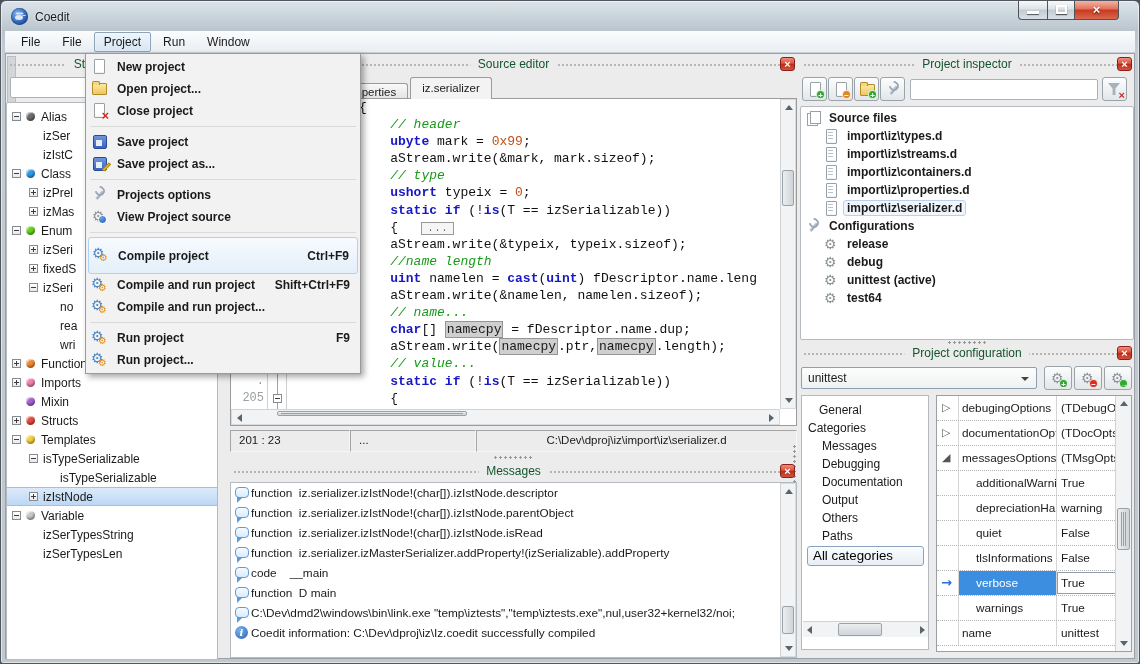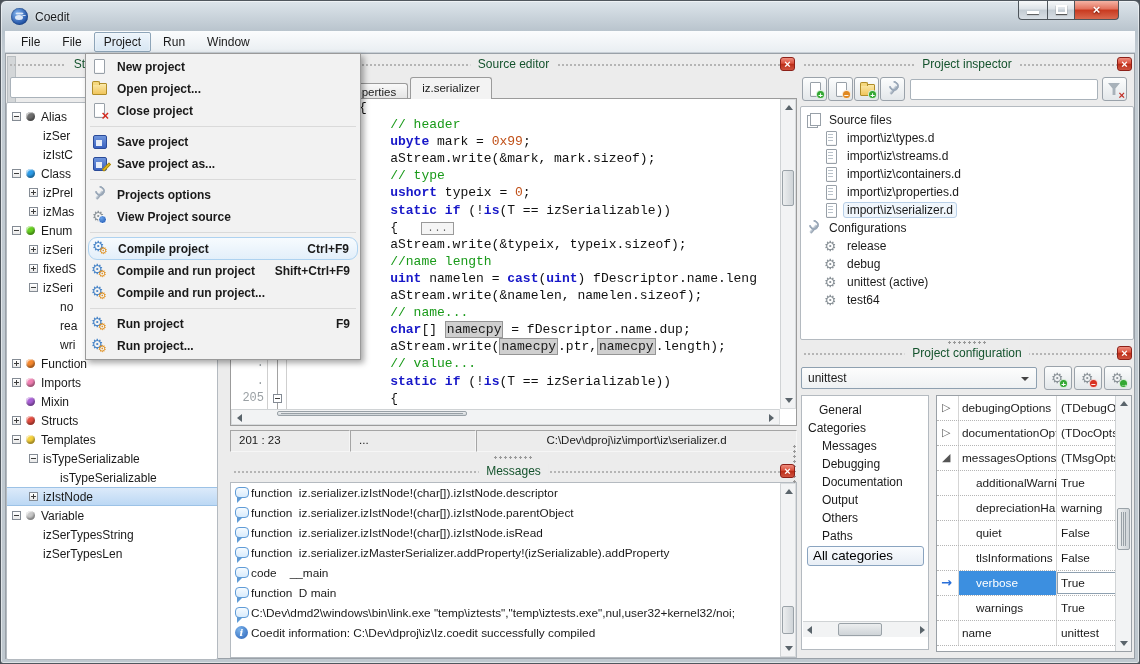--- a/index.html
+++ b/index.html
@@ -83,21 +83,21 @@
     font:12px/17.1px "Liberation Mono",monospace;padding-right:3px;}
   .foldstrip{position:absolute;left:36px;top:0;width:20px;bottom:16px;border-left:1px solid #cfcfcf;border-right:1px solid #cfcfcf;}
   .fline{position:absolute;left:9px;top:0;bottom:0;width:1px;background:#a2a2a2;}
   .fbox{position:absolute;left:5px;top:295px;width:9px;height:9px;border:1px solid #848b94;background:#fff;}
   .fbox::before{content:"";position:absolute;left:1px;top:3px;width:5px;height:1px;background:#3c3c3c;}
   .code{position:absolute;left:57px;top:0;right:16px;bottom:16px;overflow:hidden;
     font:13px/17.1px "Liberation Mono",monospace;padding-left:71px;}
   .cline{white-space:pre;height:17.1px;}
   .tk-p{color:#111;}
   .tk-k{color:#1717c8;font-weight:bold;}
-  .tk-c{color:#199a19;}
+  .tk-c{color:#199a19;font-style:italic;}
   .tk-n{color:#c05018;}
   .tk-h{background:#cfcfcf;border:1px solid #959595;padding:0 1px;}
   .tk-f{border:1px solid #9a9a9a;background:#f5f5f5;color:#666;font-size:10px;padding:0 5px;letter-spacing:1px;}
   .edvsb{right:0;top:0;width:16px;bottom:16px;border-left:1px solid #d0d3d5;}
   .edvsb .arr.up{left:4px;top:5px;} .edvsb .arr.dn{left:4px;bottom:5px;}
   .edvsb .thumb{left:1px;right:1px;top:70px;height:36px;}
   .edhsb{left:0;right:16px;bottom:0;height:16px;border-top:1px solid #d0d3d5;}
   .edhsb .arr.lf{left:5px;top:4px;} .edhsb .arr.rt{right:5px;top:4px;}
   .edhsb .thumb{top:1px;bottom:1px;left:45px;width:190px;}
   .sbar{position:absolute;left:0;top:374px;width:567px;height:22px;}
@@ -119,21 +119,21 @@
   .msgvsb .arr.up{left:4px;top:5px;} .msgvsb .arr.dn{left:4px;bottom:5px;}
   .msgvsb .thumb{left:1px;right:1px;bottom:22px;height:28px;}
   
   .inspector{left:794px;top:2px;width:334px;height:285px;}
   .tbtn{position:absolute;top:21px;width:25px;height:24px;border:1px solid #9aa2aa;border-radius:3px;
     background:linear-gradient(#fcfdfd,#e3e7ea);}
   .itoolinput{position:absolute;left:110px;top:23px;width:188px;height:21px;background:#fff;border:1px solid #a9b2ba;
     border-radius:2px;font:12px "Liberation Sans",sans-serif;padding:0 4px;}
   .itree{position:absolute;left:0;top:50px;right:0;height:234px;background:#fff;border:1px solid #b4bac0;
     border-radius:2px;overflow:hidden;padding-top:3px;}
-  .irow{height:18px;display:flex;align-items:flex-end;white-space:nowrap;}
+  .irow{height:18px;display:flex;align-items:flex-start;white-space:nowrap;font-weight:bold;}
   .ilabel{white-space:pre;padding:0 3px;border:1px solid transparent;}
   .irow.sel .ilabel{background:#f0f6fc;border:1px solid #b9d0e8;border-radius:3px;}
   .ic{display:inline-block;width:16px;height:16px;position:relative;flex:none;margin-right:4px;}
   .ic-doc::before,.ic-new-document::before,.ic-close-document::before,.ic-doc-add::before,.ic-doc-remove::before{
     content:"";position:absolute;left:3px;top:1px;width:9px;height:13px;background:#fff;border:1px solid #98a0a8;
     border-radius:1px;box-shadow:inset 0 2px 0 #fff,inset 0 -1px 0 #f2f2f2;}
   .ic-doc::after{content:"";position:absolute;left:5px;top:4px;width:5px;height:7px;
     background:repeating-linear-gradient(180deg,#b9c2ca 0 1px,transparent 1px 3px);}
   .ic-pages::before{content:"";position:absolute;left:2px;top:3px;width:9px;height:11px;background:#fff;border:1px solid #98a0a8;}
   .ic-pages::after{content:"";position:absolute;left:5px;top:1px;width:9px;height:11px;background:#fff;border:1px solid #98a0a8;}
@@ -190,21 +190,21 @@
   .gval{flex:1;line-height:24px;padding:0 4px;white-space:nowrap;overflow:hidden;font-size:11.8px;position:relative;}
   .gcombo{position:absolute;inset:1px 1px 1px 0;background:#fff;border:1px solid #8ea0b0;line-height:20px;padding:0 3px;}
   .gcombo .arr.dn{right:5px;top:9px;border-top-color:#444;}
   .gridvsb{position:absolute;right:0;top:0;width:16px;bottom:0;border-left:1px solid #d0d3d5;background:#f2f3f4;}
   .gridvsb .arr.up{left:4px;top:5px;} .gridvsb .arr.dn{left:4px;bottom:5px;}
   .gridvsb .thumb{left:1px;right:1px;top:112px;height:42px;}
   
   .popup{position:absolute;left:84px;top:52px;width:276px;background:#f2f2f2;border:1px solid #9a9a9a;
     box-shadow:3px 3px 6px rgba(0,0,0,.35);z-index:50;padding:2px;}
   .pm-row{height:22px;display:flex;align-items:center;padding:0 8px 0 3px;position:relative;font-weight:bold;}
-  .pm-row.hot{border:1px solid #aed2f0;border-radius:9px;background:linear-gradient(#f7fbfe,#e3effa);height:23px;}
+  .pm-row.hot{border:1px solid #aed2f0;border-radius:3px;background:linear-gradient(#f7fbfe,#e3effa);height:37px;}
   .pm-ico{width:26px;flex:none;}
   .pm-label{flex:1;font-size:12px;white-space:nowrap;}
   .pm-short{font-size:12px;margin-left:18px;white-space:nowrap;}
   .pm-sep{height:1px;background:#dadada;margin:4px 2px;}
   
   .grip{position:absolute;height:5px;width:40px;
     background-image:radial-gradient(circle,#999 1px,transparent 1.2px);background-size:5px 5px;background-repeat:repeat-x;}
   .vgrip{position:absolute;width:5px;height:40px;
     background-image:radial-gradient(circle,#999 1px,transparent 1.2px);background-size:5px 5px;background-repeat:repeat-y;}
 </style>

